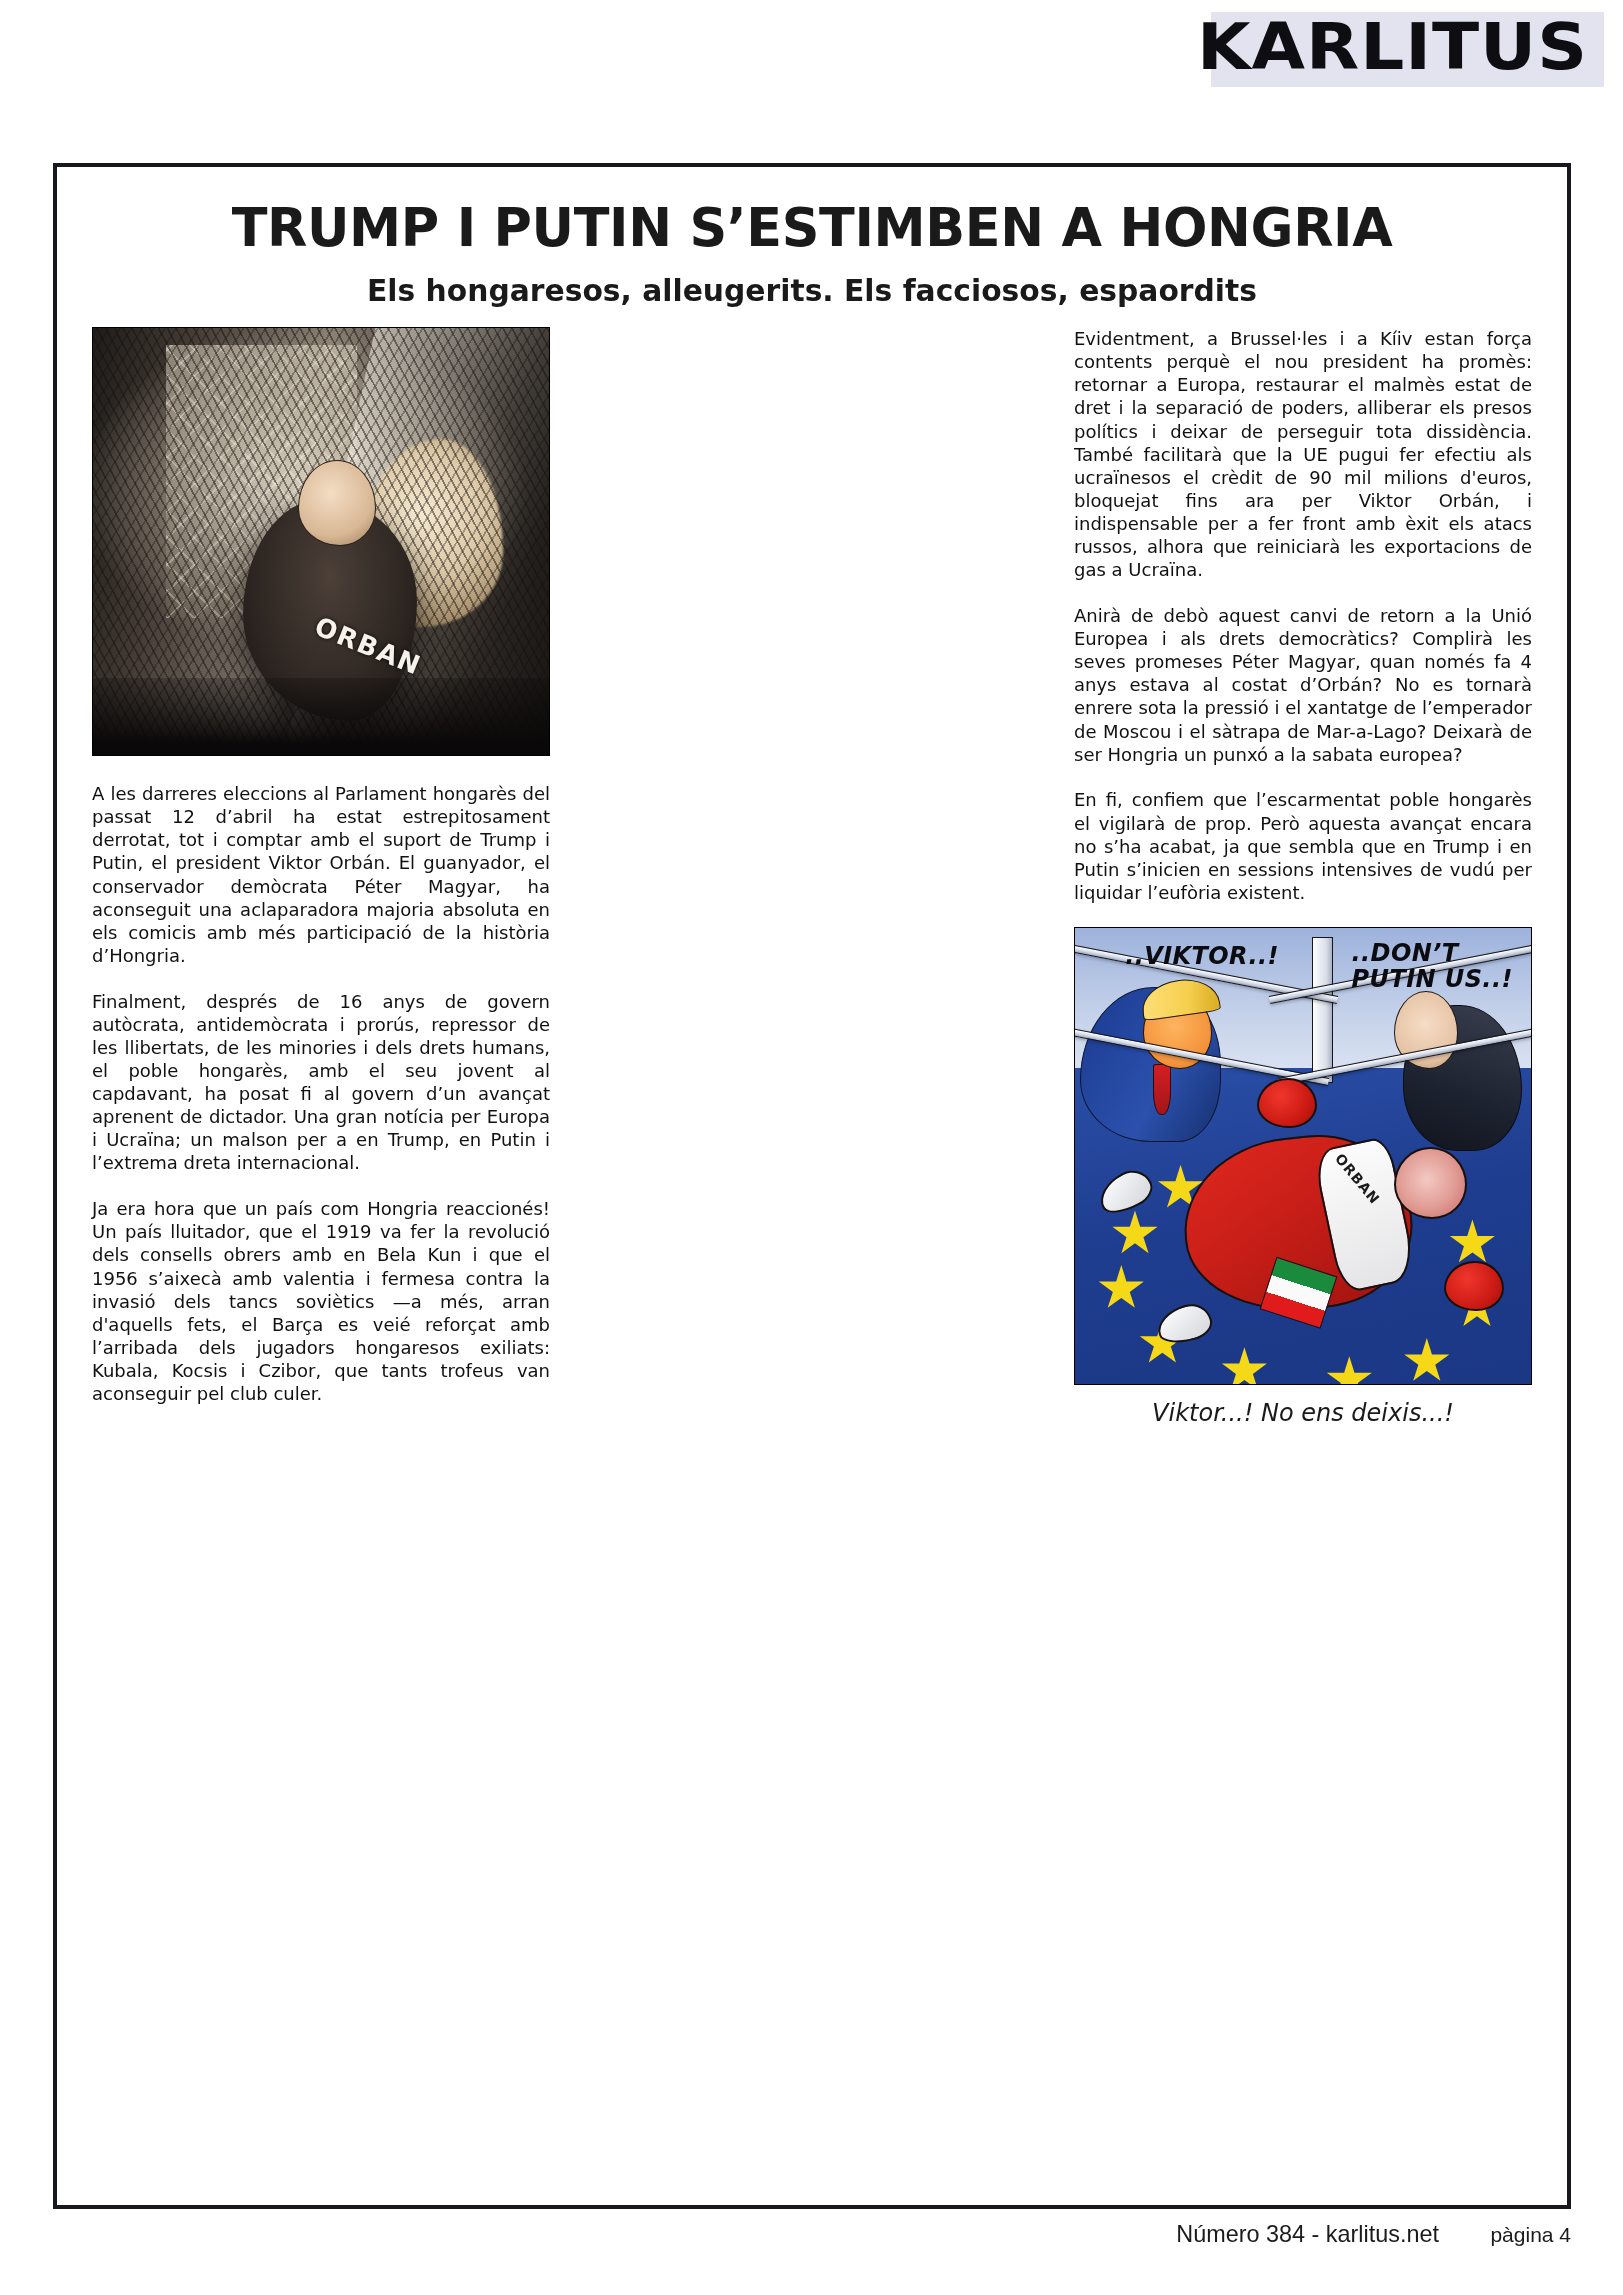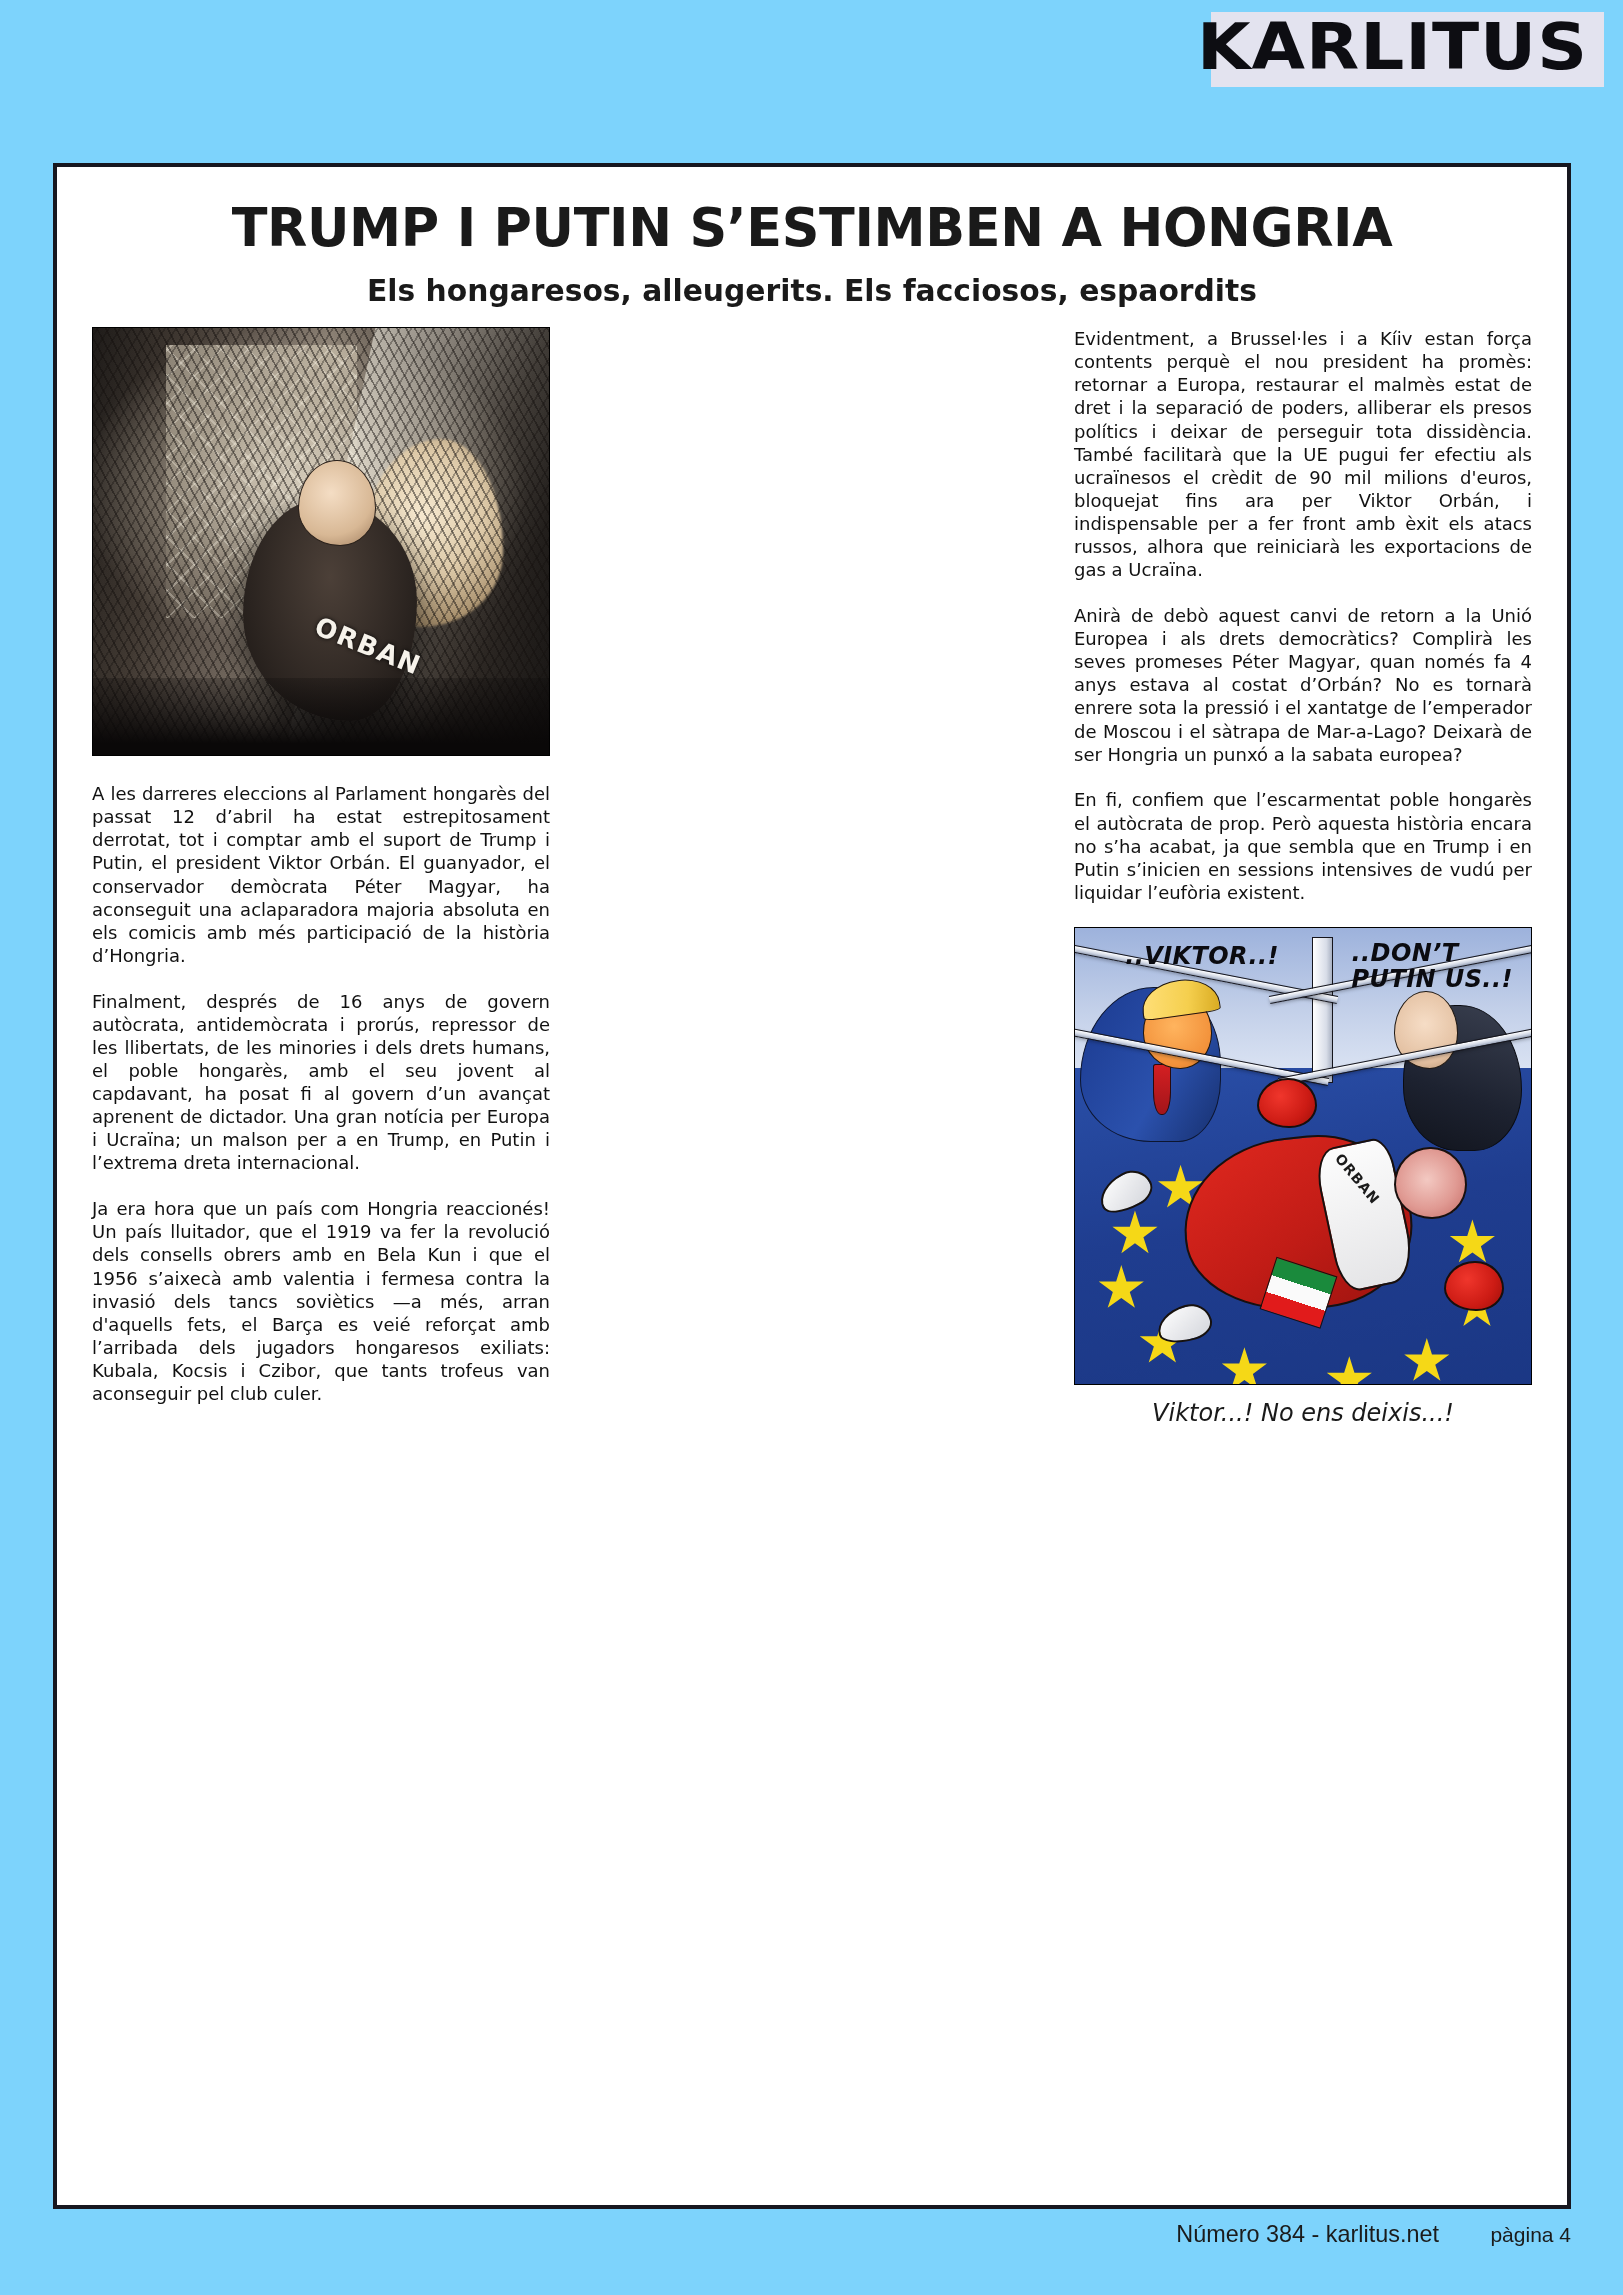--- a/index.html
+++ b/index.html
@@ -5,21 +5,21 @@
   * { box-sizing: border-box; }
   html, body {
     margin: 0; padding: 0;
     background: #d6d6f8;
     font-family: "Liberation Sans", sans-serif;
   }
   #page {
     position: relative;
     width: 1623px;
     height: 2295px;
-    background: #7dd3fc;
+    background: #ffffff;
     overflow: hidden;
   }
 
   
   #masthead {
     position: absolute;
     top: 12px; right: 19px;
     background: #e3e3ef;
     padding: 5.2px 15.6px 8.7px 15.6px;
   }
@@ -372,21 +372,21 @@
         </div>
 
         <p class="body">A les darreres eleccions al Parlament hongarès del passat 12 d’abril ha estat estrepitosament derrotat, tot i comptar amb el suport de Trump i Putin, el president Viktor Orbán. El guanyador, el conservador demòcrata Péter Magyar, ha aconseguit una aclaparadora majoria absoluta en els comicis amb més participació de la història d’Hongria.</p>
         <p class="body">Finalment, després de 16 anys de govern autòcrata, antidemòcrata i prorús, repressor de les llibertats, de les minories i dels drets humans, el poble hongarès, amb el seu jovent al capdavant, ha posat fi al govern d’un avançat aprenent de dictador. Una gran notícia per Europa i Ucraïna; un malson per a en Trump, en Putin i l’extrema dreta internacional.</p>
         <p class="body">Ja era hora que un país com Hongria reaccionés! Un país lluitador, que el 1919 va fer la revolució dels consells obrers amb en Bela Kun i que el 1956 s’aixecà amb valentia i fermesa contra la invasió dels tancs soviètics —a més, arran d'aquells fets, el Barça es veié reforçat amb l’arribada dels jugadors hongaresos exiliats: Kubala, Kocsis i Czibor, que tants trofeus van aconseguir pel club culer.</p>
       </div>
 
       <div class="col-right">
         <p class="body">Evidentment, a Brussel·les i a Kíiv estan força contents perquè el nou president ha promès: retornar a Europa, restaurar el malmès estat de dret i la separació de poders, alliberar els presos polítics i deixar de perseguir tota dissidència. També facilitarà que la UE pugui fer efectiu als ucraïnesos el crèdit de 90 mil milions d'euros, bloquejat fins ara per Viktor Orbán, i indispensable per a fer front amb èxit els atacs russos, alhora que reiniciarà les exportacions de gas a Ucraïna.</p>
         <p class="body">Anirà de debò aquest canvi de retorn a la Unió Europea i als drets democràtics? Complirà les seves promeses Péter Magyar, quan només fa 4 anys estava al costat d’Orbán? No es tornarà enrere sota la pressió i el xantatge de l’emperador de Moscou i el sàtrapa de Mar-a-Lago? Deixarà de ser Hongria un punxó a la sabata europea?</p>
-        <p class="body">En fi, confiem que l’escarmentat poble hongarès el autòcrata de prop. Però aquesta història encara no s’ha acabat, ja que sembla que en Trump i en Putin s’inicien en sessions intensives de vudú per liquidar l’eufòria existent.</p>
+        <p class="body">En fi, confiem que l’escarmentat poble hongarès el vigilarà de prop. Però aquesta avançat encara no s’ha acabat, ja que sembla que en Trump i en Putin s’inicien en sessions intensives de vudú per liquidar l’eufòria existent.</p>
 
         <div id="cartoon2wrap" style="position:relative;margin-top:19px;">
           <div id="cartoon2">
             <div class="sky"></div>
             <div class="mat"></div>
 
             <div class="star" style="left:18%;top:52%;"></div>
             <div class="star" style="left:8%;top:62%;"></div>
             <div class="star" style="left:5%;top:74%;"></div>
             <div class="star" style="left:14%;top:86%;"></div>

